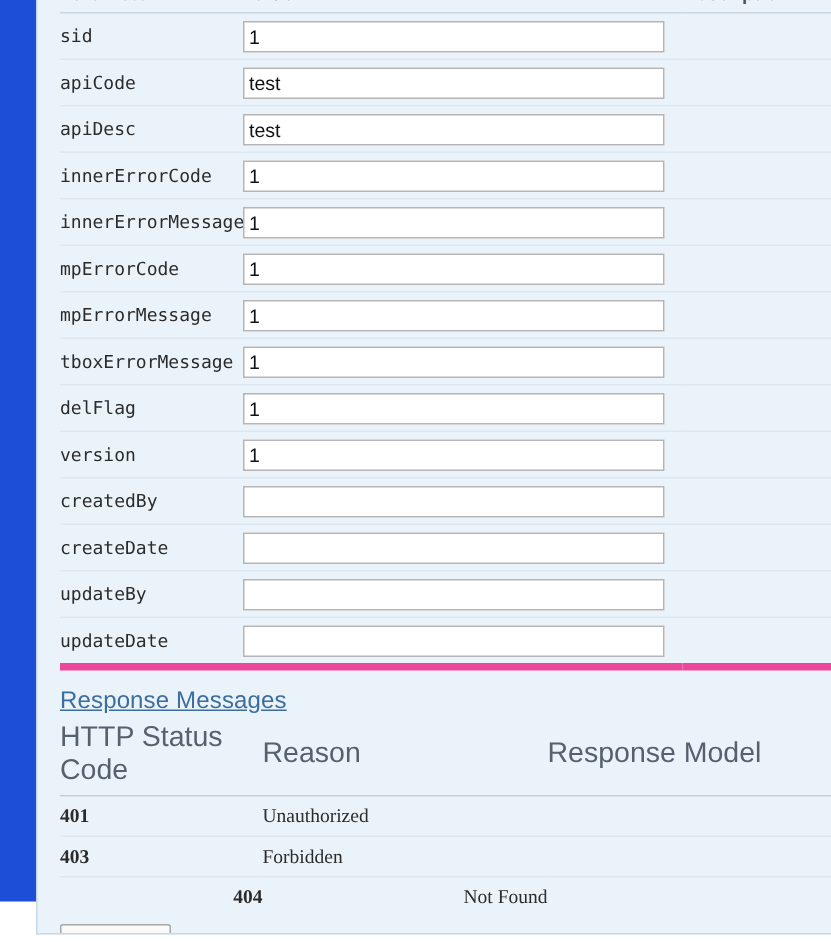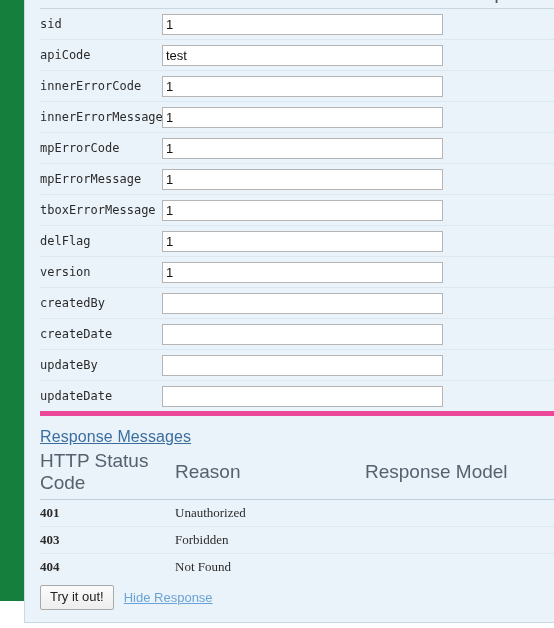--- a/index.html
+++ b/index.html
@@ -14,21 +14,21 @@
     font-family: "Liberation Sans", sans-serif;
     font-size: 13px;
     color: #333333;
   }
 
   
   #page {
     position: relative;
     width: 554px;
     height: 601px;
-    background: #15803d;
+    background: #1d4ed8;
   }
 
   
   #operation-panel {
     position: absolute;
     left: 24px;
     top: -14px;           
     width: 530px;
     height: 637px;
     box-sizing: border-box;
@@ -131,21 +131,21 @@
   }
   table.responses tbody td {
     height: 26px;
     padding: 0;
     vertical-align: middle;
     border-bottom: 1px solid #dde7f0;
     font-size: 13px;
     color: #2b2b2b;
     font-family: Liberation Serif, serif;
   }
-  table.responses tbody tr:last-child td { border-bottom: none; }
+  table.responses tbody tr:last-child td { border-bottom: none; text-align: right; }
   td.status-code {
     font-family: "DejaVu Sans Mono", monospace;
     font-size: 12px;
     font-weight: bold;
     color: #2b2b2b;
   }
 
   
   .action-row {
     margin-top: 5px;
@@ -198,20 +198,25 @@
               <td class="param-name">sid</td>
               <td class="param-value"><input type="text" class="param-input" value="1" style=""></td>
               <td class="param-desc"></td>
             </tr>
             <tr>
               <td class="param-name">apiCode</td>
               <td class="param-value"><input type="text" class="param-input" value="test" style=""></td>
               <td class="param-desc"></td>
             </tr>
             <tr>
+              <td class="param-name">apiDesc</td>
+              <td class="param-value"><input type="text" class="param-input" value="test" style=""></td>
+              <td class="param-desc"></td>
+            </tr>
+            <tr>
               <td class="param-name">innerErrorCode</td>
               <td class="param-value"><input type="text" class="param-input" value="1" style=""></td>
               <td class="param-desc"></td>
             </tr>
             <tr>
               <td class="param-name">innerErrorMessage</td>
               <td class="param-value"><input type="text" class="param-input" value="1" style=""></td>
               <td class="param-desc"></td>
             </tr>
             <tr>

